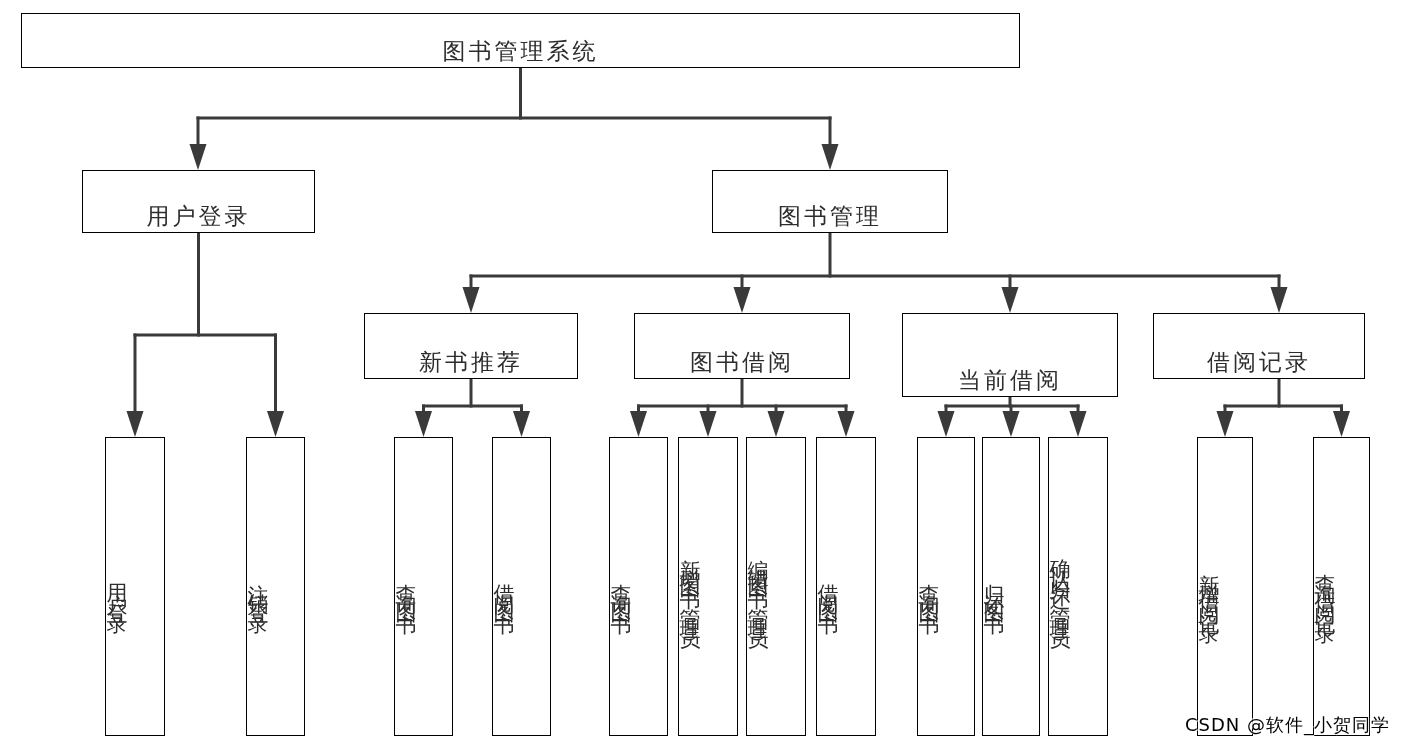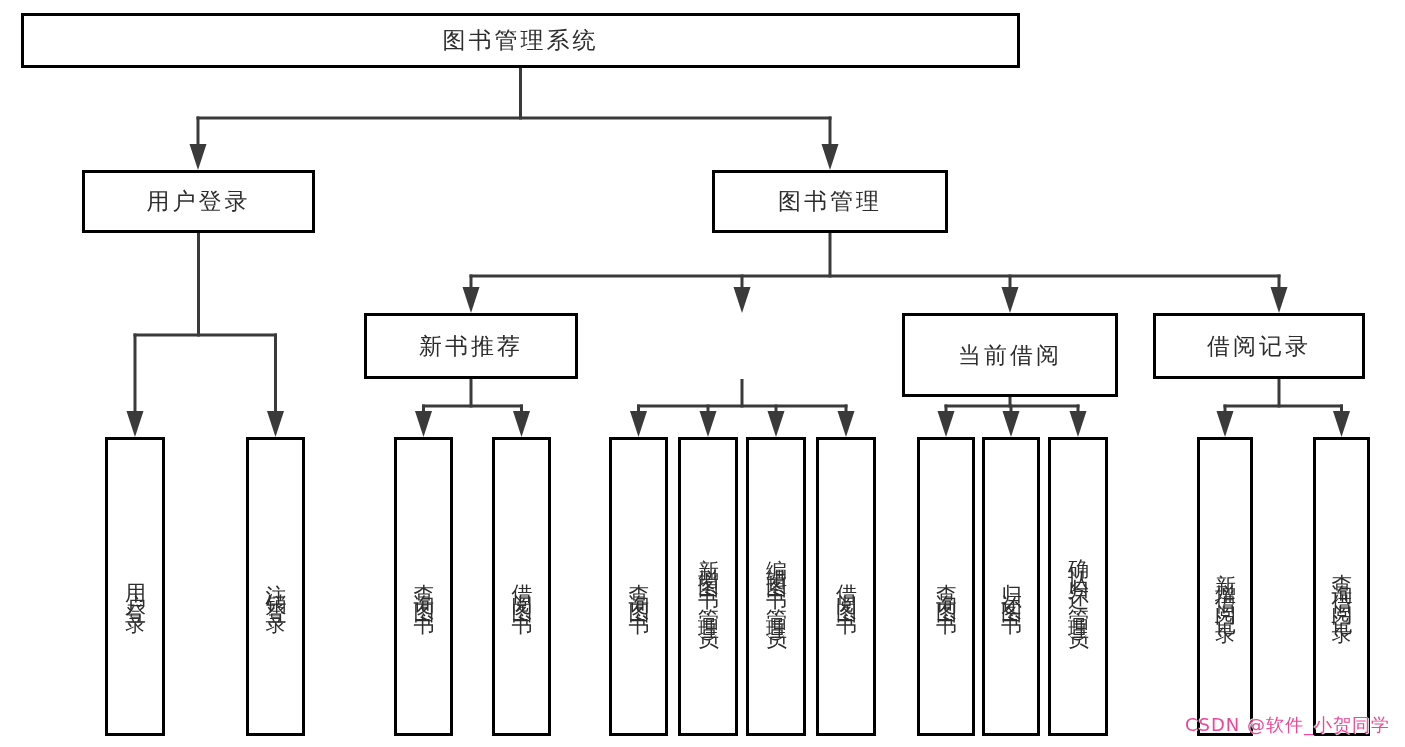--- a/index.html
+++ b/index.html
@@ -6,31 +6,31 @@
   body{
     width:1405px;height:747px;position:relative;overflow:hidden;
     font-family:"DejaVu Sans","Liberation Sans",sans-serif;
   }
   .stage{position:absolute;left:0;top:0;width:1405px;height:747px;}
   svg.wires{position:absolute;left:0;top:0;z-index:1;}
   svg.wires line{stroke:#3a3a3a;stroke-width:3;}
   svg.wires polygon{fill:#3a3a3a;stroke:none;}
   .node{
     position:absolute;z-index:2;box-sizing:border-box;
-    background:#ffffff;border:3px solid #000000;color:#2d2d2d;
-    display:flex;align-items:center;justify-content:center;
+    background:#ffffff;border:1px solid #000000;color:#2d2d2d;
+    display:flex;align-items:flex-end;justify-content:center;
   }
   .node.h{font-size:23px;letter-spacing:3px;white-space:nowrap;}
   .node.leaf{
     writing-mode:vertical-rl;text-orientation:mixed;
     font-size:21px;letter-spacing:10px;line-height:1;
   }
   .watermark{
     position:absolute;z-index:5;left:1185px;top:713px;
-    font-size:18px;letter-spacing:1px;color:#ec4899;white-space:nowrap;
+    font-size:18px;letter-spacing:1px;color:#000000;white-space:nowrap;
     text-shadow:1px 1px 0 rgba(255,255,255,.85),-1px -1px 0 rgba(255,255,255,.85);
   }
 </style>
 </head>
 <body>
 
 <div class="stage">
 
   <svg class="wires" width="1405" height="747" viewBox="0 0 1405 747">
 
@@ -115,20 +115,23 @@
   <div class="node h" style="left:82px;top:170px;width:233px;height:63px">
     <span>用户登录</span>
   </div>
   <div class="node h" style="left:712px;top:170px;width:236px;height:63px">
     <span>图书管理</span>
   </div>
 
   <div class="node h" style="left:364px;top:313px;width:214px;height:66px">
     <span>新书推荐</span>
   </div>
+  <div class="node h" style="left:634px;top:313px;width:216px;height:66px">
+    <span>图书借阅</span>
+  </div>
   <div class="node h" style="left:902px;top:313px;width:216px;height:84px">
     <span>当前借阅</span>
   </div>
   <div class="node h" style="left:1153px;top:313px;width:212px;height:66px">
     <span>借阅记录</span>
   </div>
 
   <div class="node leaf" style="left:105px;top:437px;width:60px;height:299px">
     <span>用户登录</span>
   </div>

